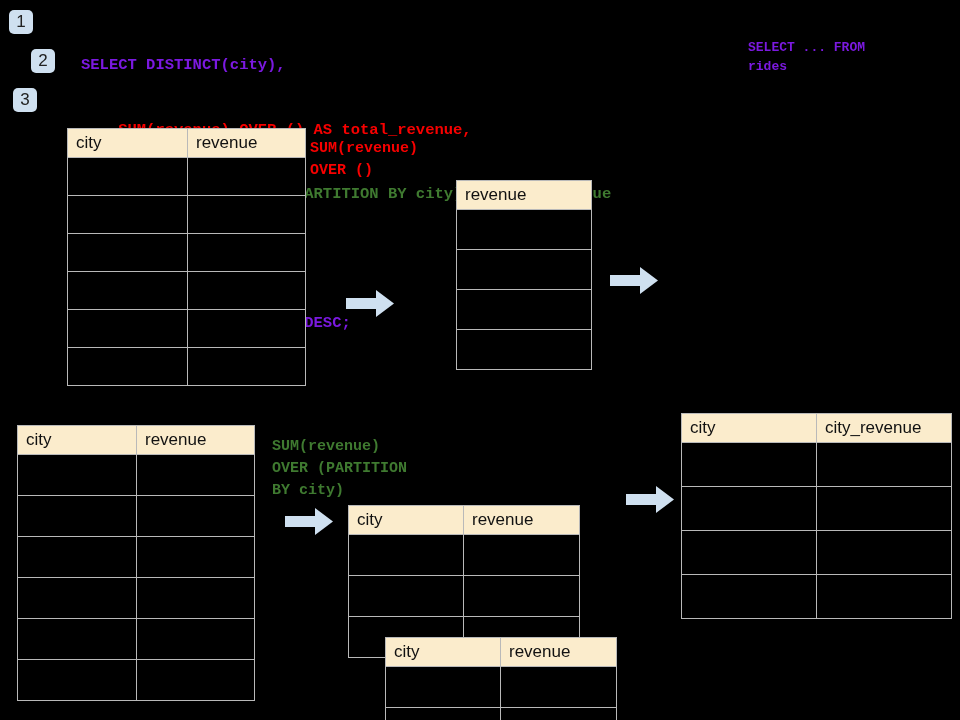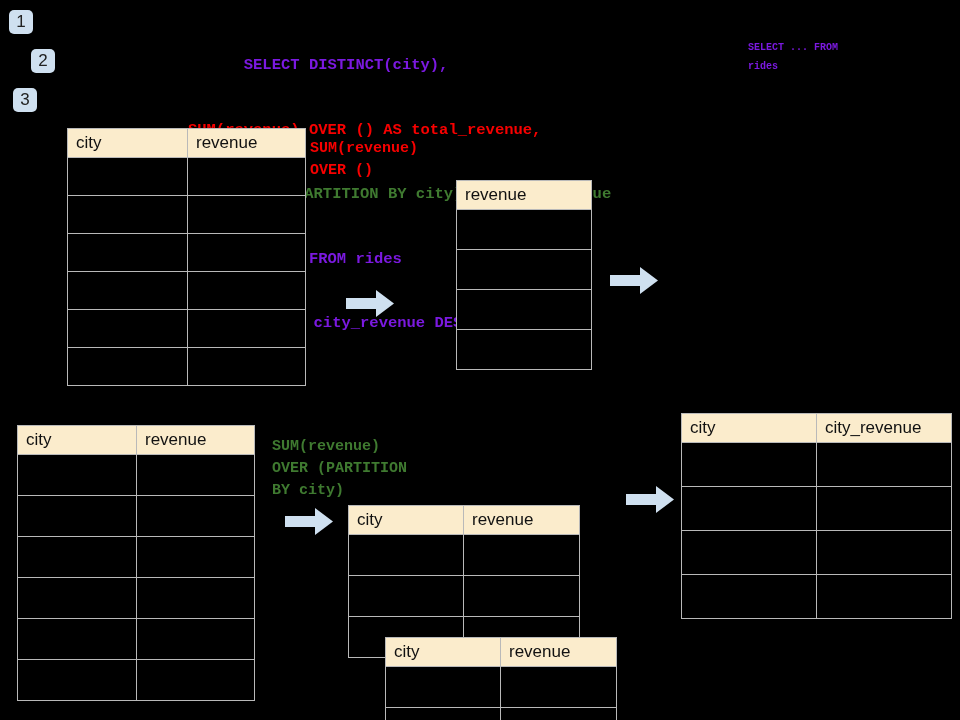--- a/index.html
+++ b/index.html
@@ -45,21 +45,21 @@
   .c-red    { color: #f80000; }
   .c-green  { color: #3f7a30; }
 
   
   .annot {
     position: absolute;
     font-family: "Liberation Mono", monospace;
     font-weight: bold;
     white-space: pre;
   }
-  .annot-sm { font-size: 10px; line-height: 19px; }
+  .annot-sm { font-size: 13px; line-height: 19px; }
   .annot-md { font-size: 15px; line-height: 22px; }
 
   
   .tbl {
     position: absolute;
     border-collapse: collapse;
     table-layout: fixed;
     background: #000000;
   }
   .tbl td {
@@ -87,21 +87,21 @@
 </style>
 </head>
 <body>
 
 <div id="canvas">
 
   <div class="step-badge" style="left:9px; top:10px;">1</div>
   <div class="step-badge" style="left:31px; top:49px;">2</div>
   <div class="step-badge" style="left:13px; top:88px;">3</div>
 
-  <div class="sql-block" style="left:81px; top:12px;text-align:center;">
+  <div class="sql-block" style="left:81px; top:12px;">
     <div class="sql-line c-purple">SELECT DISTINCT(city),</div>
     <div class="sql-line c-red">    SUM(revenue) OVER () AS total_revenue,</div>
     <div class="sql-line c-green">    SUM(revenue) OVER (PARTITION BY city) as city_revenue</div>
     <div class="sql-line c-purple">  FROM rides</div>
     <div class="sql-line c-purple">  ORDER by city_revenue DESC;</div>
   </div>
 
   <div class="annot annot-sm c-purple" style="left:748px; top:38px;">SELECT ... FROM
 rides</div>
 

